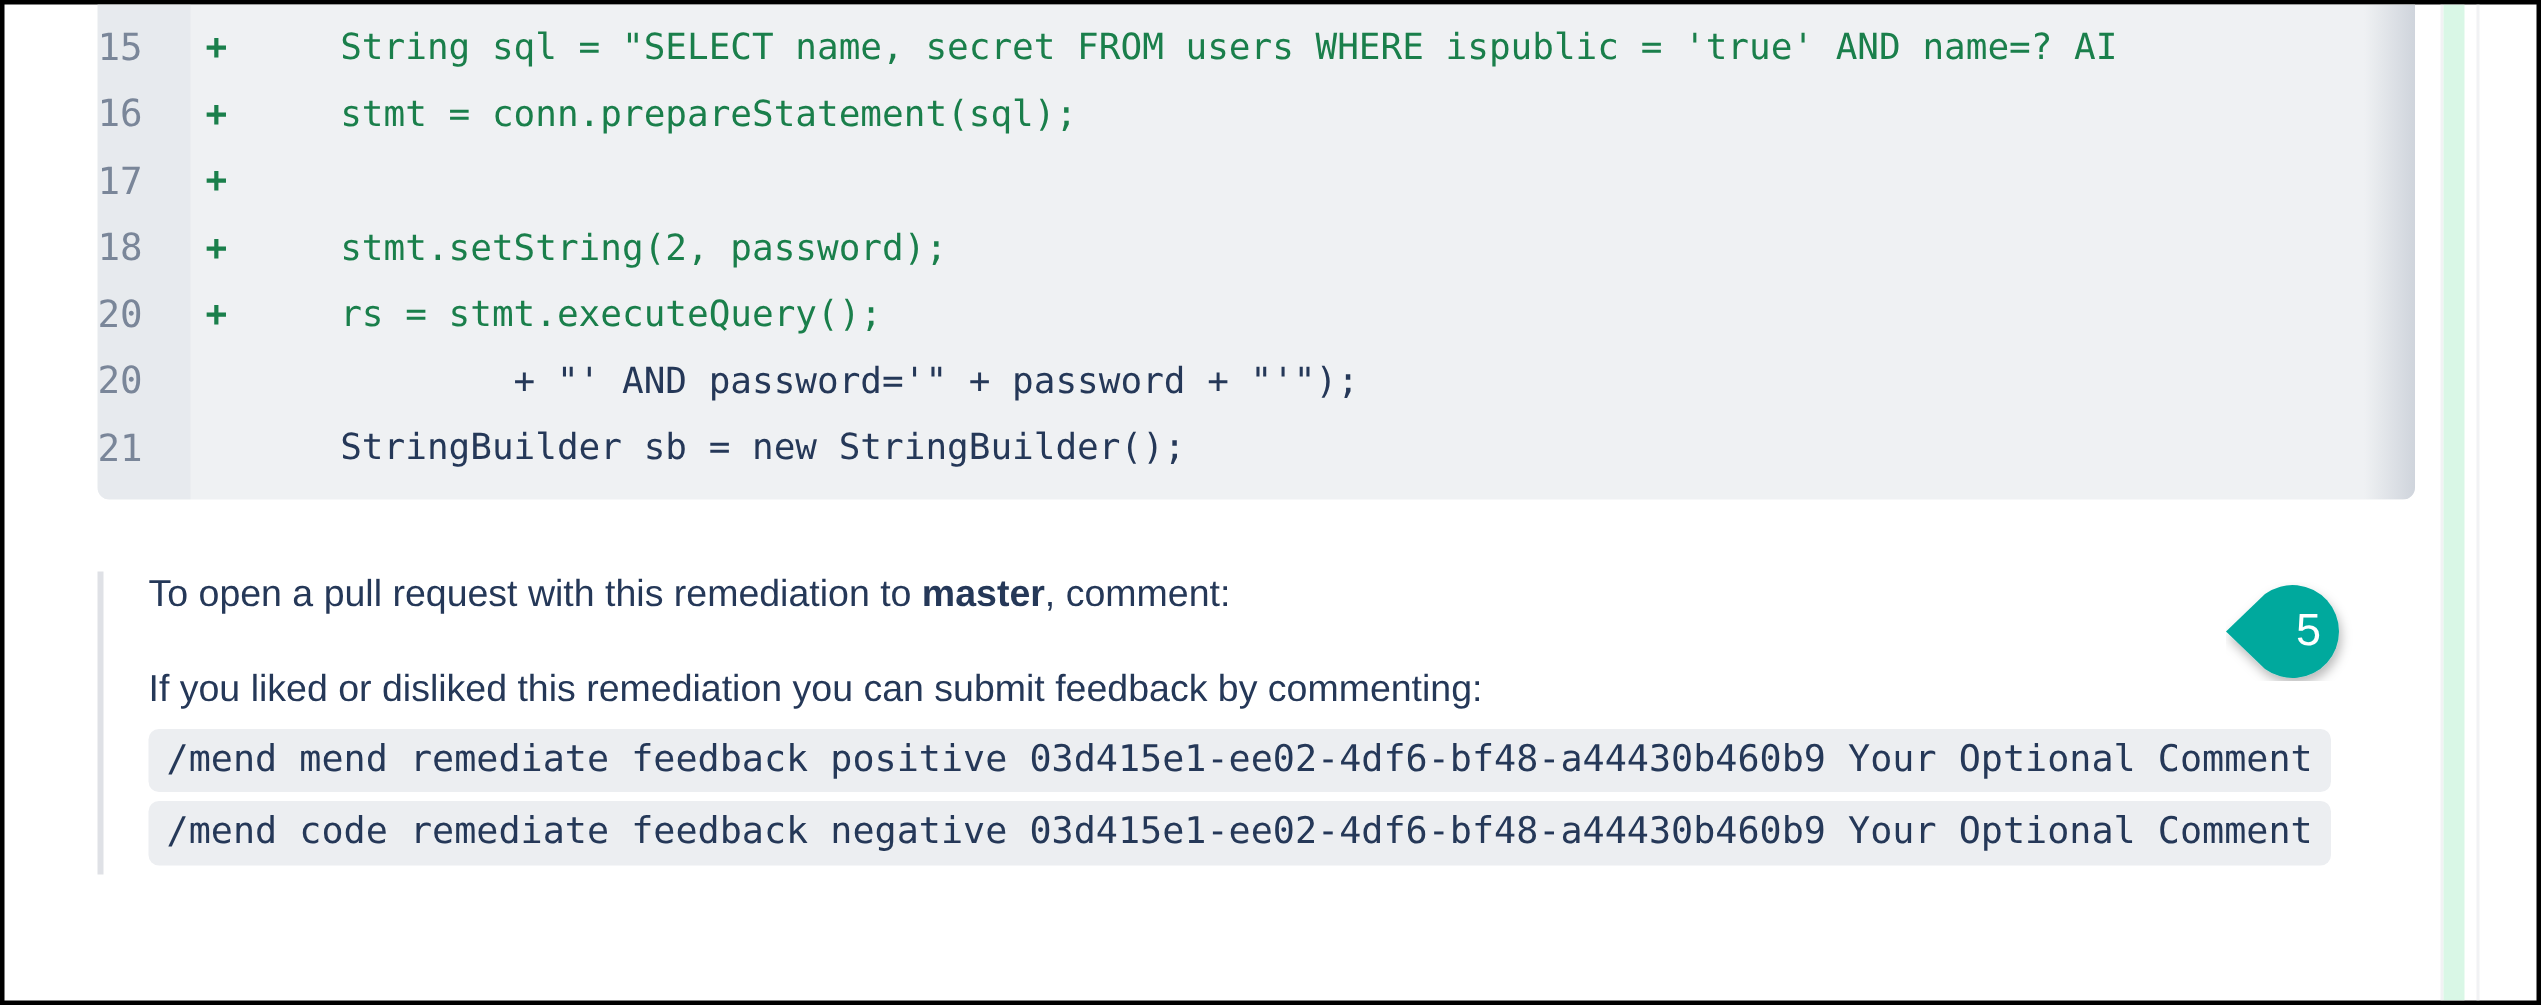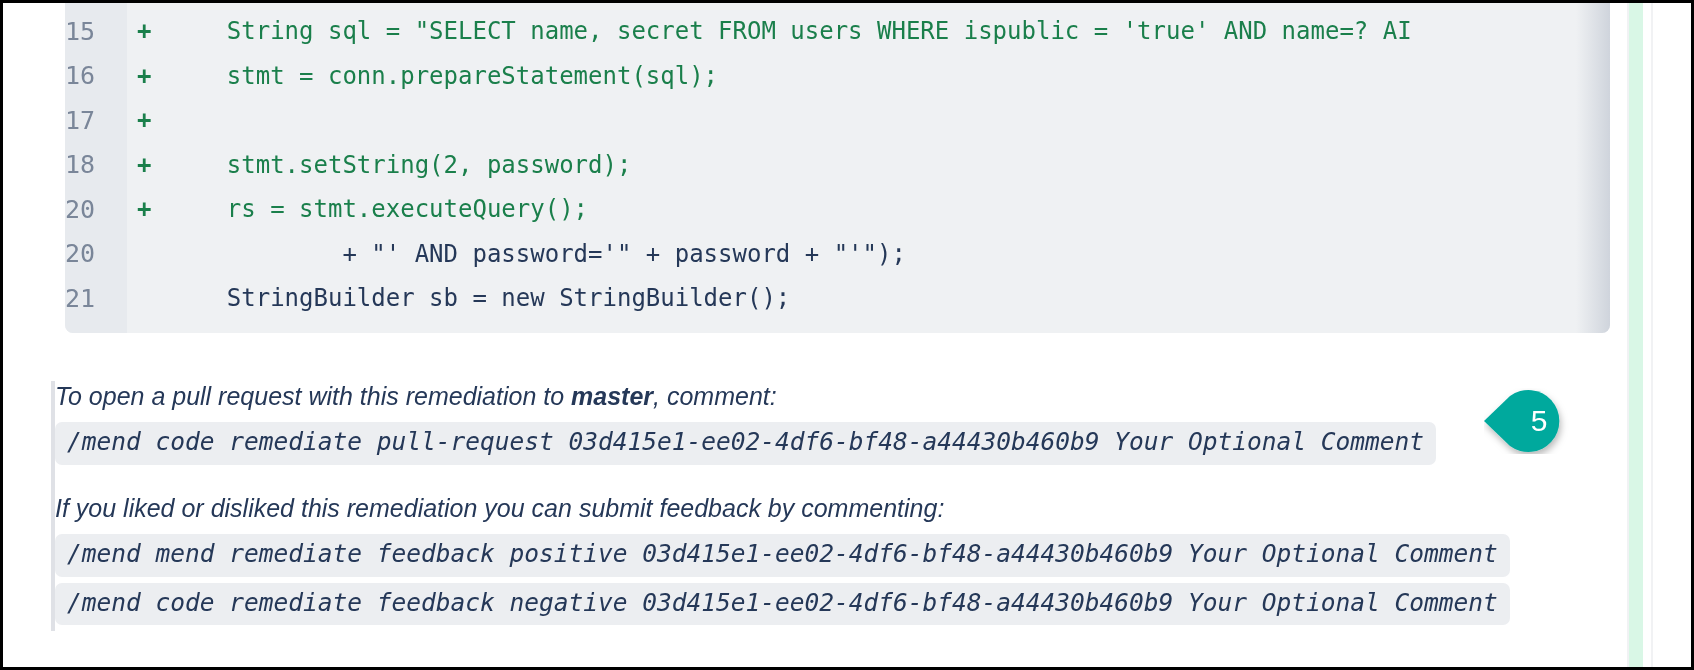--- a/index.html
+++ b/index.html
@@ -87,26 +87,26 @@
     top: 0;
     width: 34px;
     height: 100%;
     background: linear-gradient(to right, rgba(239,241,243,0), #cfd4dc);
     pointer-events: none;
   }
 
   
   .quote {
     position: absolute;
-    left: 48px;
+    left: 62px;
     top: 378px;
     width: 1440px;
     border-left: 4px solid #dfe1e6;
-    box-sizing: border-box;
-    font-style: italic;
+    padding-left: 30px;
+    box-sizing: border-box;
   }
   .para {
     color: #253858;
     font-size: 25px;
     line-height: 1.25;
     margin: 0 0 10px 0;
     font-family: "Liberation Sans", sans-serif;
   }
   .para b { font-weight: 700; }
   .cmd {
@@ -223,21 +223,20 @@
       </div>
 
     </div>
     <div class="diff-fade"></div>
   </div>
 
   <div class="quote">
 
     <p class="para"><span>To open a pull request with this remediation to </span><b>master</b><span>, comment:</span></p>
 
-    <div><code class="cmd">/mend code remediate pull-request 03d415e1-ee02-4df6-bf48-a44430b460b9 Your Optional Comment</code></div>
 
     <div class="gap"></div>
 
     <p class="para">If you liked or disliked this remediation you can submit feedback by commenting:</p>
 
     <div><code class="cmd">/mend mend remediate feedback positive 03d415e1-ee02-4df6-bf48-a44430b460b9 Your Optional Comment</code></div>
     <div><code class="cmd">/mend code remediate feedback negative 03d415e1-ee02-4df6-bf48-a44430b460b9 Your Optional Comment</code></div>
 
   </div>
 

